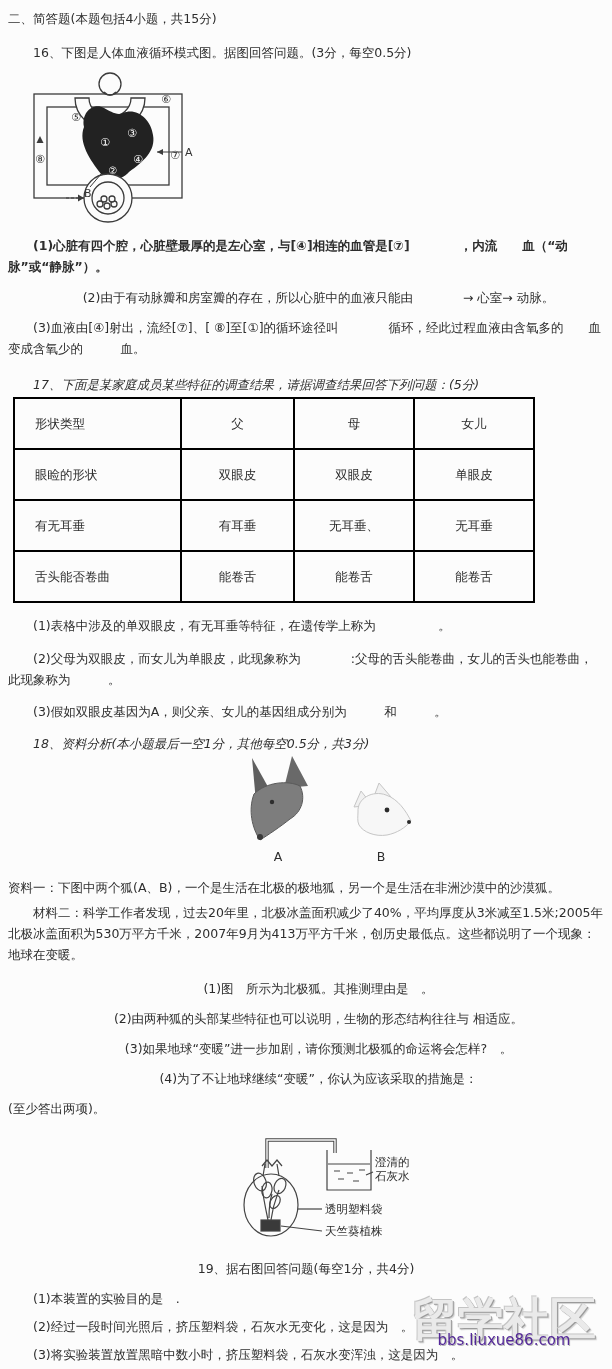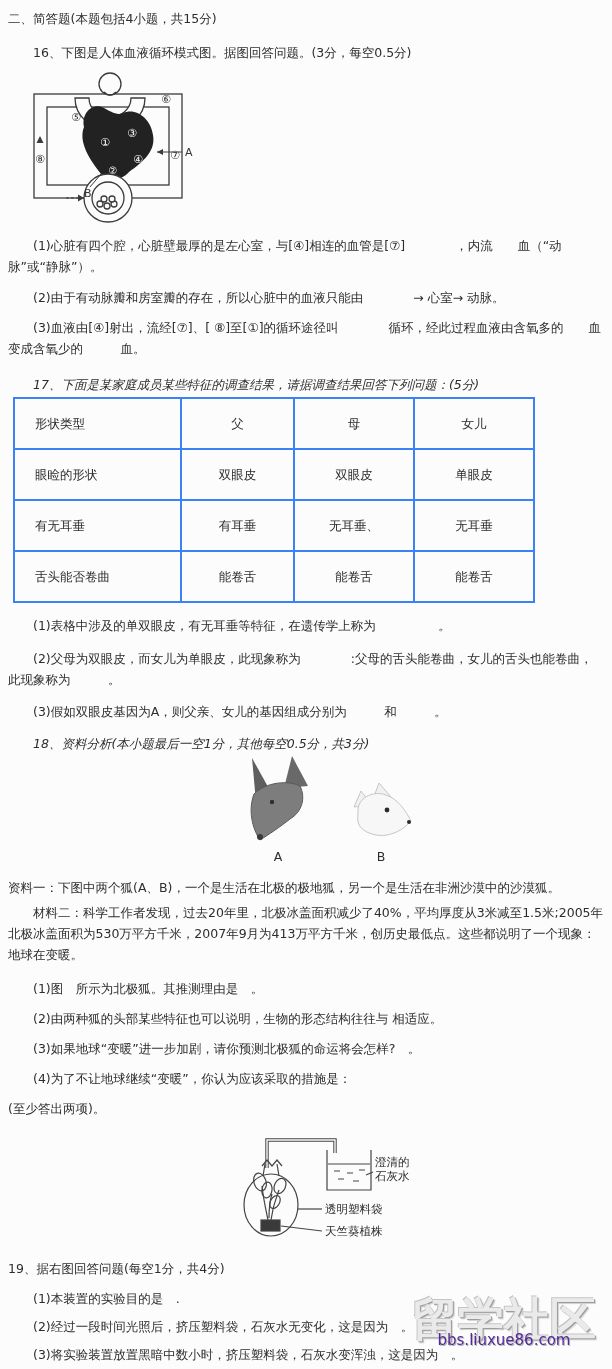--- a/index.html
+++ b/index.html
@@ -6,31 +6,31 @@
   body{
     width:612px;height:1369px;position:relative;overflow:hidden;
     background:#fcfcfc;color:#2d2d2d;
     font-family:"DejaVu Sans","Liberation Sans",sans-serif;
     font-size:12.5px;line-height:21px;
   }
   .doc{padding:8px 8px 0 8px;}
   p{margin:0;}
   .ind{text-indent:2em;}
   .mb13{margin-bottom:13px;} .mb7{margin-bottom:7px;}
-  .mb10{margin-bottom:10px;} .mb9{margin-bottom:9px;} .mb15{margin-bottom:15px;}
+  .mb10{margin-bottom:10px;font-weight:bold;} .mb9{margin-bottom:9px;text-align:center;} .mb15{margin-bottom:15px;}
   .mb12{margin-bottom:12px;} .mb11{margin-bottom:11px;} .mb16{margin-bottom:4px;}
   .mb2{margin-bottom:2px;font-style:italic;}
   .pstep{margin-bottom:7px;}
   .heart-wrap{margin:0 0 5px 18px;}
   table.trait{
     border-collapse:collapse;margin:0 0 12px 5px;
     width:500px;table-layout:fixed;
   }
   table.trait td{
-    border:2px solid #3b82f6;height:49px;
+    border:2px solid #000000;height:49px;
     font-size:12.5px;color:#2d2d2d;background:#fcfcfc;
     text-align:center;padding:0;
   }
   table.trait td.c0{text-align:left;padding-left:20px;width:145px;}
   table.trait td.c1{width:111px;}
   table.trait td.c2{width:118px;}
   table.trait td.c3{width:118px;}
   .fox-row{margin:2px 0 10px 228px;display:flex;gap:28px;align-items:flex-end;}
   .fox-fig{display:flex;flex-direction:column;align-items:center;gap:2px;}
   .fox-label{font-size:12.5px;color:#2d2d2d;}

